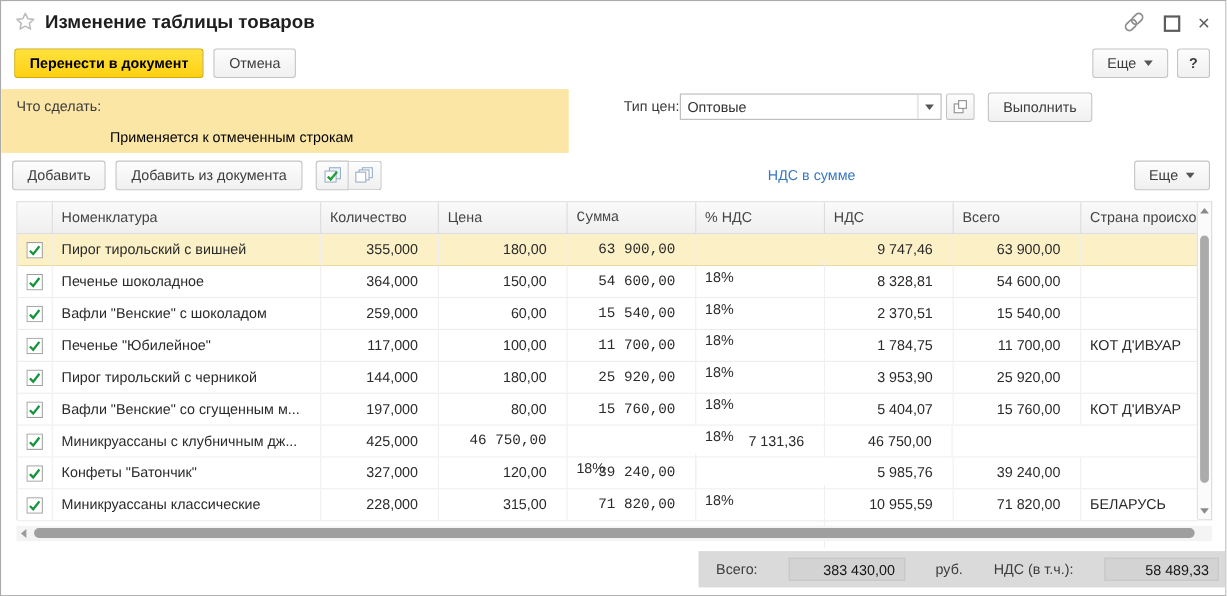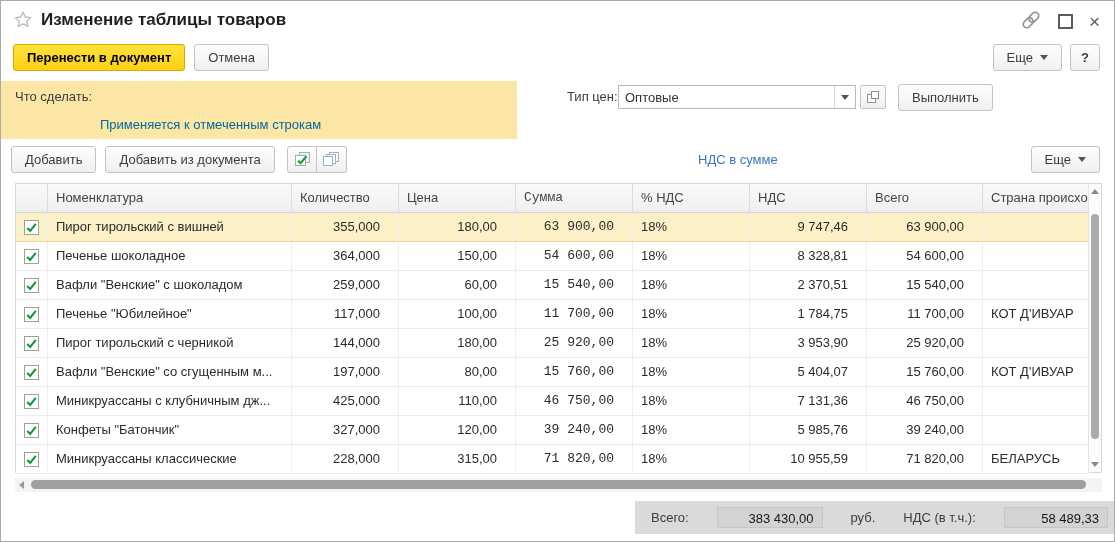--- a/index.html
+++ b/index.html
@@ -27,21 +27,21 @@
 
   
   .params{position:absolute;top:80px;left:0;right:0;height:58px;}
   .yellow{position:absolute;left:0;top:0;width:516px;height:58px;background:#fbe6a6;}
   .lbl{color:#3c3c3c;}
   .what-label{position:absolute;left:14px;top:8px;}
   .combo{position:absolute;left:92px;top:3px;width:382px;height:22px;background:#fff;border:2px solid #e2a426;display:flex;align-items:center;}
   .combo .val{flex:1;padding-left:3px;white-space:nowrap;overflow:hidden;}
   .combo .sel{background:#3875d2;color:#fff;padding:1px 2px;}
   .combo .dd{width:20px;height:100%;border-left:1px solid #cfcfcf;display:flex;align-items:center;justify-content:center;}
-  .hint{position:absolute;left:99px;top:36px;color:#0369a1;}
+  .hint{position:absolute;left:99px;top:36px;color:#000000;}
 
   .ptype-label{position:absolute;left:566px;top:8px;}
   .input{position:absolute;left:617px;top:4px;width:238px;height:24px;background:#fff;border:1px solid #b9b9b9;display:flex;align-items:center;box-sizing:border-box;}
   .input .val{flex:1;padding-left:6px;white-space:nowrap;}
   .input .dd{width:20px;height:100%;border-left:1px solid #d7d7d7;display:flex;align-items:center;justify-content:center;}
   .sqbtn{position:absolute;left:859px;top:4px;width:26px;height:24px;background:linear-gradient(#fdfdfd,#f0f0f0);border:1px solid #c3c3c3;border-radius:2px;display:flex;align-items:center;justify-content:center;box-sizing:border-box;}
   .execbtn{position:absolute;left:897px;top:3px;}
 
   
   .toolbar{position:absolute;top:145px;left:10px;right:14px;height:28px;}
@@ -55,21 +55,21 @@
 
   
   .tablewrap{position:absolute;top:182px;left:14px;width:1087px;height:290px;border:1px solid #d7d7d7;box-sizing:border-box;background:#fff;}
   .thead{display:flex;width:1073px;height:29px;background:linear-gradient(#fafafa,#efefef);border-bottom:1px solid #d5d5d5;box-sizing:border-box;}
   .hcell{height:28px;line-height:28px;border-right:1px solid #dcdcdc;box-sizing:border-box;padding-left:8px;color:#444;white-space:nowrap;overflow:hidden;}
   .trow{display:flex;width:1073px;height:29px;border-bottom:1px solid #ececec;box-sizing:border-box;background:#fff;}
   .trow.sel{background:#fcf0c6;border-bottom-color:#e9d79f;}
   .cell{height:28px;line-height:28px;border-right:1px solid #efefef;box-sizing:border-box;white-space:nowrap;overflow:hidden;color:#2b2b2b;}
   .cell.left{padding-left:8px;}
   .cell.num{text-align:right;padding-right:18px;}
-  .cell.pct{padding-left:8px;}
+  .cell.pct{padding-left:8px;margin-top:25px;}
   .cbcell{display:flex;align-items:center;justify-content:center;padding:0;}
   .col0{width:32px;}.col1{width:244px;}.col2{width:107px;}.col3{width:117px;}.col4{width:117px;font-family:Liberation Mono, monospace;}
   .col5{width:117px;}.col6{width:117px;}.col7{width:116px;}.col8{width:106px;border-right:none;}
 
   
   .vscroll{position:absolute;right:0;top:0;width:13px;height:288px;background:#fbfbfb;border-left:1px solid #e2e2e2;box-sizing:border-box;}
   .tri-up{width:0;height:0;border-left:4px solid transparent;border-right:4px solid transparent;border-bottom:5px solid #8a8a8a;position:absolute;left:2px;top:5px;}
   .tri-down{width:0;height:0;border-left:4px solid transparent;border-right:4px solid transparent;border-top:5px solid #8a8a8a;position:absolute;left:2px;bottom:5px;}
   .vthumb{position:absolute;left:2px;top:30px;width:8px;height:225px;background:#ababab;border-radius:5px;}
 
@@ -285,21 +285,20 @@
         </div>
         <div class="trow">
           <div class="cell col0 cbcell">
             <svg width="15" height="15" viewBox="0 0 15 15">
               <rect x="0.5" y="0.5" width="14" height="14" fill="#fff" stroke="#9e9e9e"></rect>
               <path d="M3.2 8 L6.2 11 L11.8 3.8" fill="none" stroke="#17953c" stroke-width="2.1"></path>
             </svg>
           </div>
           <div class="cell col1 left">Миникруассаны с клубничным дж...</div>
           <div class="cell col2 num">425,000</div>
-          <div class="cell col3 num">110,00</div>
           <div class="cell col4 num">46 750,00</div>
           <div class="cell col5 pct">18%</div>
           <div class="cell col6 num">7 131,36</div>
           <div class="cell col7 num">46 750,00</div>
           <div class="cell col8 left"></div>
         </div>
         <div class="trow">
           <div class="cell col0 cbcell">
             <svg width="15" height="15" viewBox="0 0 15 15">
               <rect x="0.5" y="0.5" width="14" height="14" fill="#fff" stroke="#9e9e9e"></rect>

